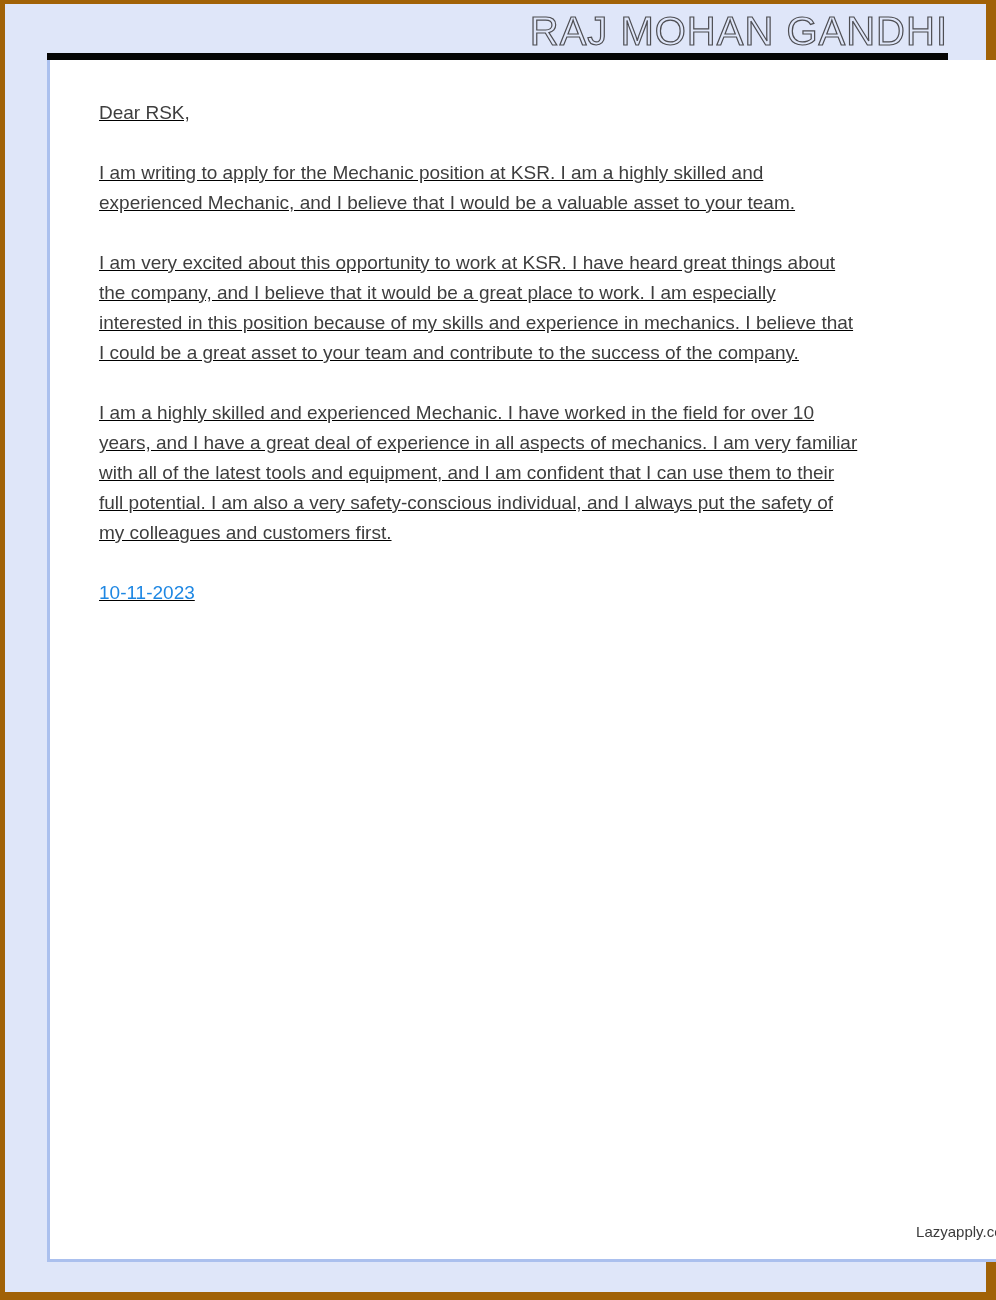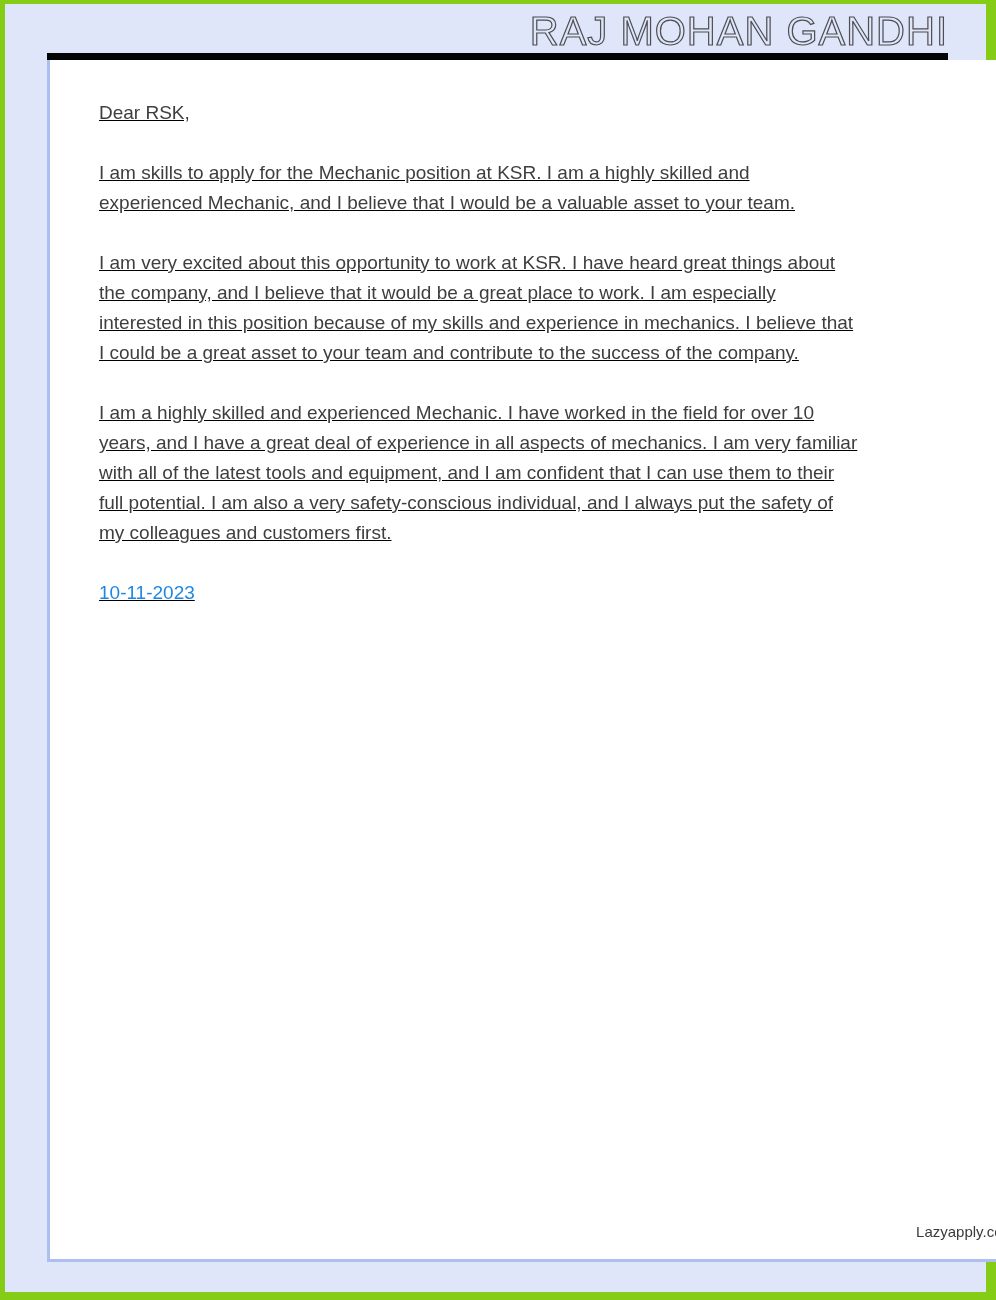--- a/index.html
+++ b/index.html
@@ -9,21 +9,21 @@
   body {
     width: 996px;
     height: 1300px;
     overflow: hidden;
     font-family: "Liberation Sans", sans-serif;
   }
   .frame {
     position: relative;
     width: 996px;
     height: 1300px;
-    background: #84cc16;
+    background: #a16207;
   }
   .mat {
     position: absolute;
     left: 5px;
     top: 4px;
     right: 10px;
     bottom: 8px;
     background: #dfe6f9;
   }
   .header-name {
@@ -90,21 +90,21 @@
 </head>
 <body>
 
 <div class="frame">
   <div class="mat">
     <div class="header-name">RAJ MOHAN GANDHI</div>
     <div class="top-rule"></div>
     <div class="paper">
       <div class="content">
         <p>Dear RSK,</p>
-        <p>I am skills to apply for the Mechanic position at KSR. I am a highly skilled and
+        <p>I am writing to apply for the Mechanic position at KSR. I am a highly skilled and
 experienced Mechanic, and I believe that I would be a valuable asset to your team.</p>
         <p>I am very excited about this opportunity to work at KSR. I have heard great things about
 the company, and I believe that it would be a great place to work. I am especially
 interested in this position because of my skills and experience in mechanics. I believe that
 I could be a great asset to your team and contribute to the success of the company.</p>
         <p>I am a highly skilled and experienced Mechanic. I have worked in the field for over 10
 years, and I have a great deal of experience in all aspects of mechanics. I am very familiar
 with all of the latest tools and equipment, and I am confident that I can use them to their
 full potential. I am also a very safety-conscious individual, and I always put the safety of
 my colleagues and customers first.</p>

